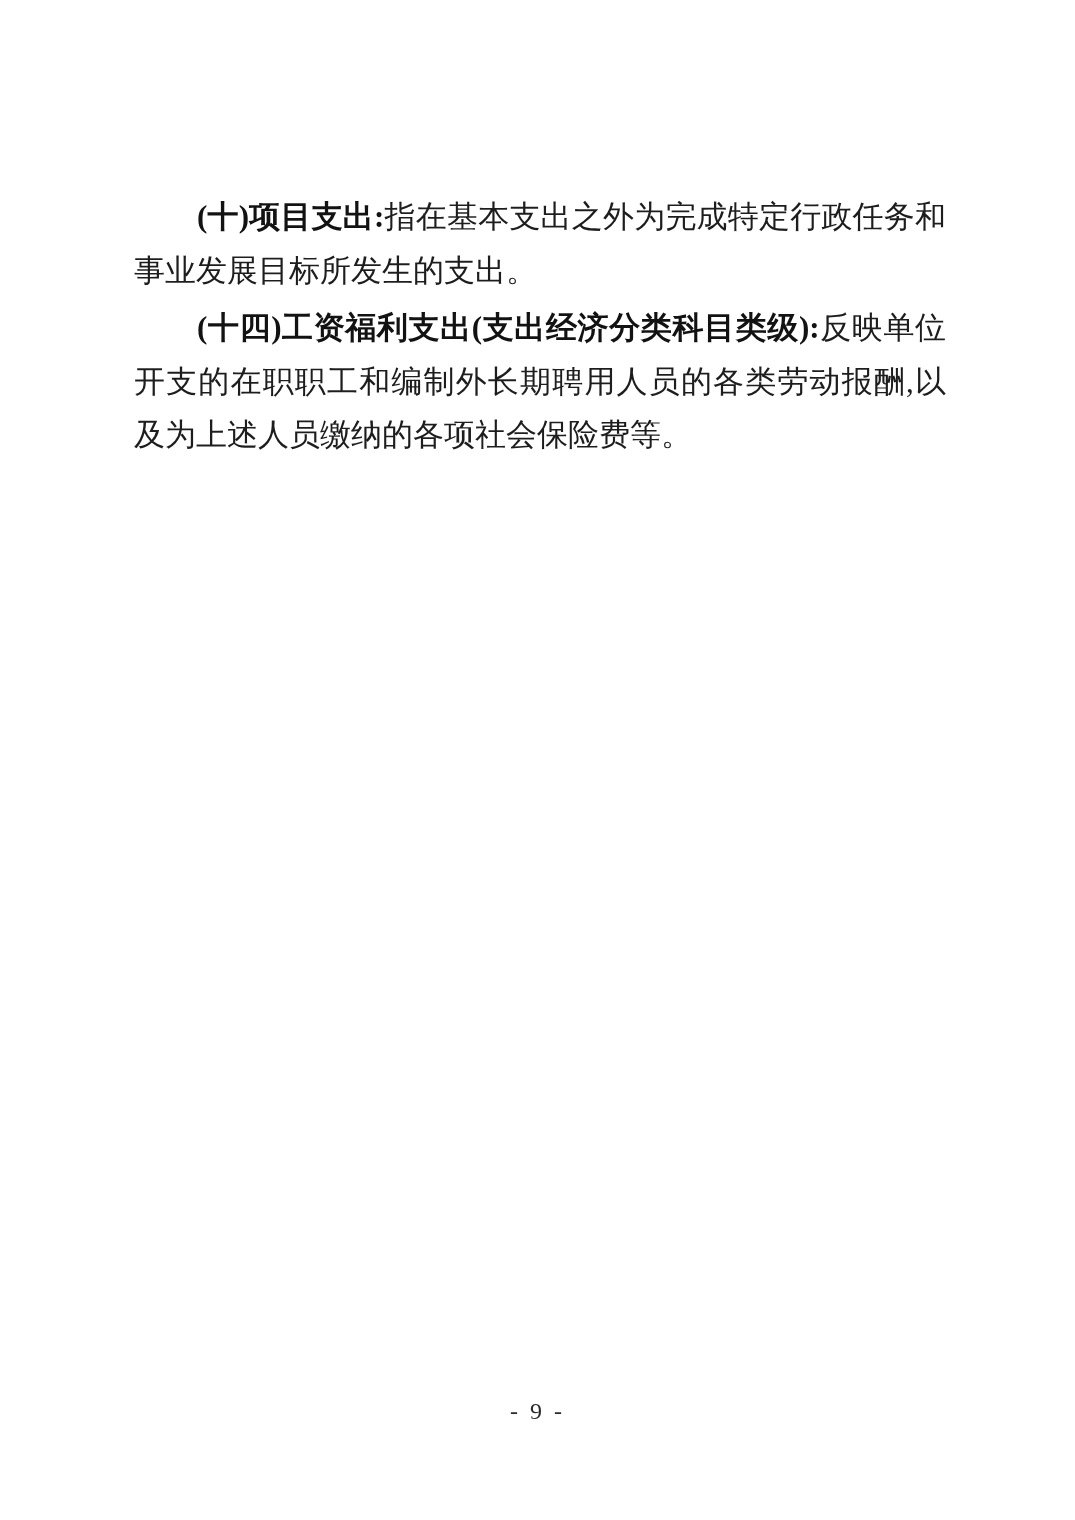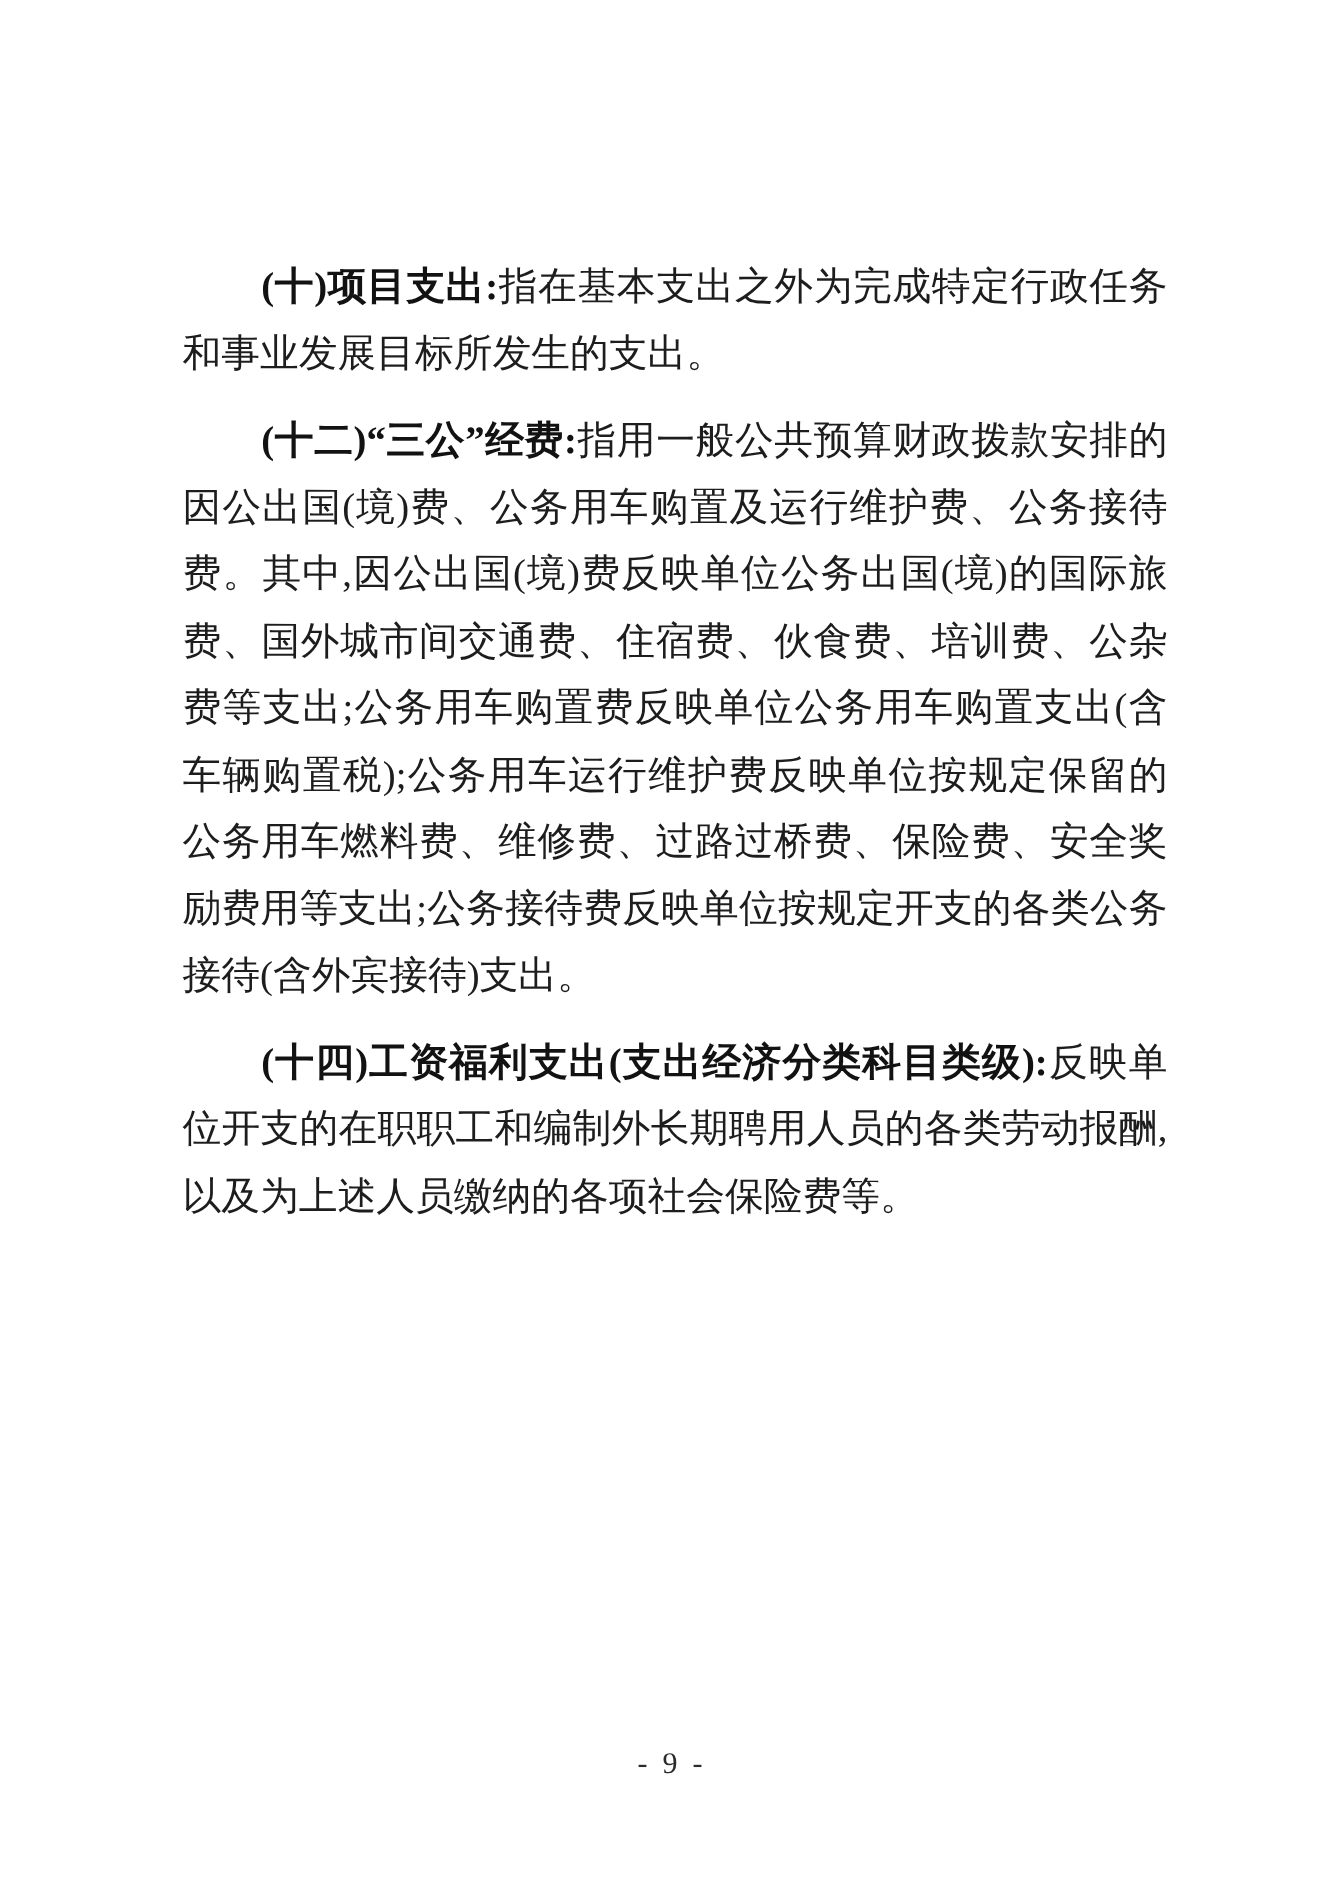--- a/index.html
+++ b/index.html
@@ -14,21 +14,21 @@
     background: #ffffff;
     overflow: hidden;
   }
   .content {
     position: absolute;
     left: 130px;
     top: 186px;
     width: 820px;
   }
   .para {
-    margin: 16px;
+    margin: 4px;
     font-family: "Liberation Serif", "DejaVu Serif", serif;
     font-size: 31px;
     line-height: 53.5px;
     color: #1d1d1d;
     text-align: justify;
     text-justify: inter-character;
     text-indent: 63px;
     word-break: break-all;
     overflow-wrap: anywhere;
   }
@@ -52,23 +52,20 @@
 <body>
 
 <div class="page">
   <div class="content">
 
     <p class="para">
       <span class="term-heading">(十)项目支出:</span><span class="term-body">指在基本支出之外为完成特定行政任务和事业发展目标所发生的支出。</span>
     </p>
 
 
-    <p class="para">
-      <span class="term-heading">(十二)“三公”经费:</span><span class="term-body">指用一般公共预算财政拨款安排的因公出国(境)费、公务用车购置及运行维护费、公务接待费。其中,因公出国(境)费反映单位公务出国(境)的国际旅费、国外城市间交通费、住宿费、伙食费、培训费、公杂费等支出;公务用车购置费反映单位公务用车购置支出(含车辆购置税);公务用车运行维护费反映单位按规定保留的公务用车燃料费、维修费、过路过桥费、保险费、安全奖励费用等支出;公务接待费反映单位按规定开支的各类公务接待(含外宾接待)支出。</span>
-    </p>
 
 
     <p class="para">
       <span class="term-heading">(十四)工资福利支出(支出经济分类科目类级):</span><span class="term-body">反映单位开支的在职职工和编制外长期聘用人员的各类劳动报酬,以及为上述人员缴纳的各项社会保险费等。</span>
     </p>
 
   </div>
 
   <div class="page-footer">- 9 -</div>
 </div>

